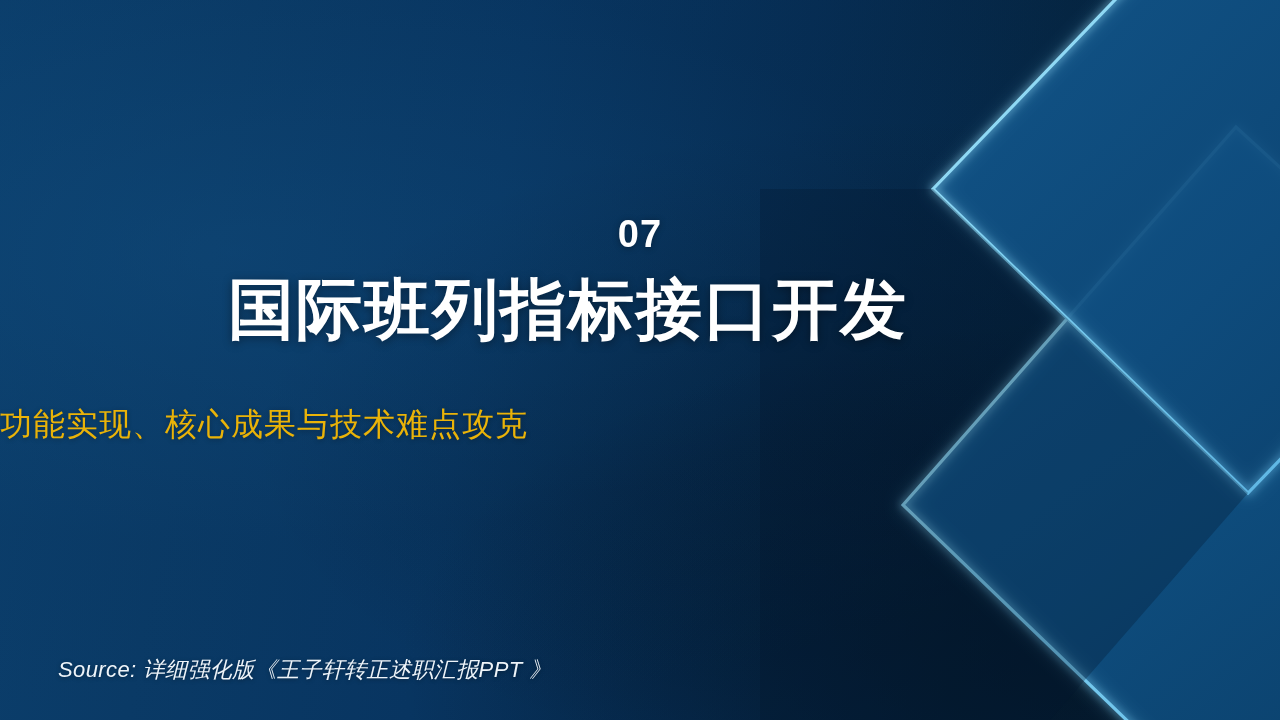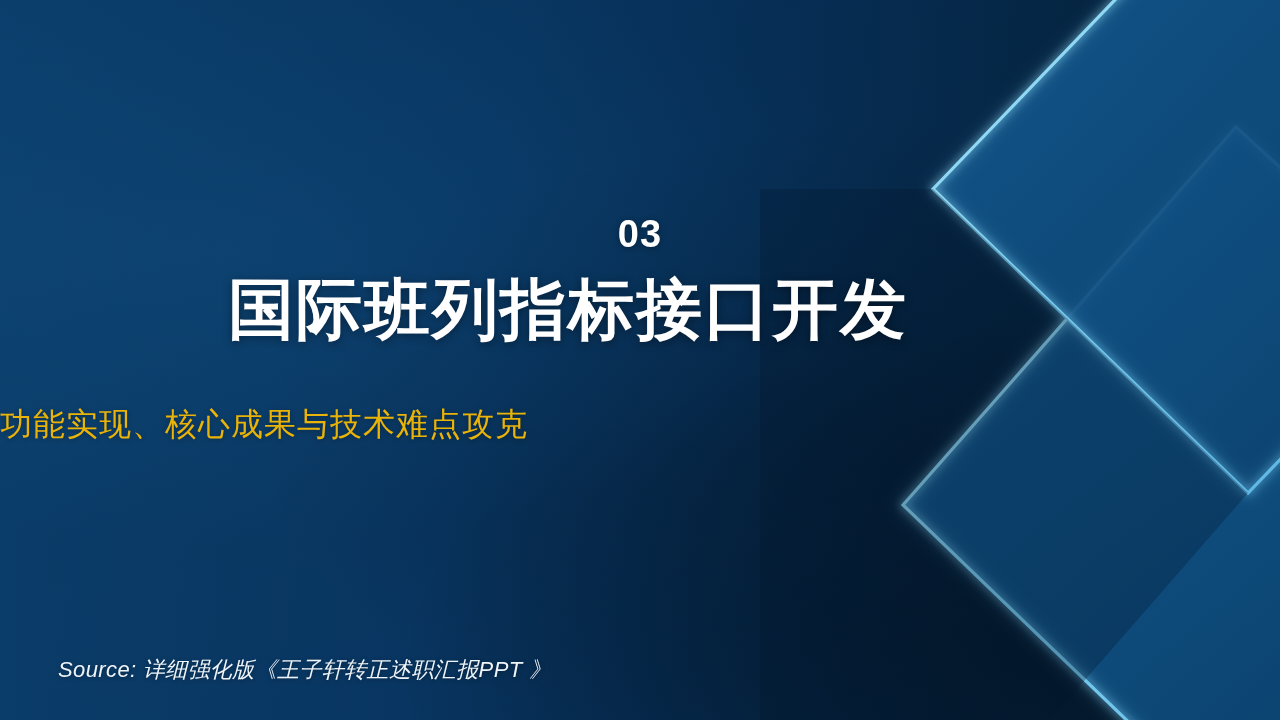--- a/index.html
+++ b/index.html
@@ -158,21 +158,21 @@
       <polygon points="933,189 1238,-128 1553,176 1248,493" fill="url(#sqFillA)"></polygon>
       <polygon points="933,189 1238,-128 1553,176 1248,493" fill="none" stroke="#8fdcf7" stroke-width="6" opacity="0.28" filter="url(#bigGlow)"></polygon>
       <polygon points="933,189 1238,-128 1553,176 1248,493" fill="none" stroke="url(#edgeGrad)" stroke-width="3.2" filter="url(#softGlow)"></polygon>
     </g>
 
     <polygon points="933,189 1248,493 1050,720 760,720 760,189" fill="#03182e" opacity="0.30"></polygon>
   </svg>
 
   <div class="content">
 
-    <div class="eyebrow">03</div>
+    <div class="eyebrow">07</div>
 
     <div class="title">国际班列指标接口开发</div>
 
     <div class="subtitle">功能实现、核心成果与技术难点攻克</div>
 
     <div class="source">
       <span class="src-label">Source:</span><span class="src-value">详细强化版《王子轩转正述职汇报PPT 》</span>
     </div>
 
   </div>

